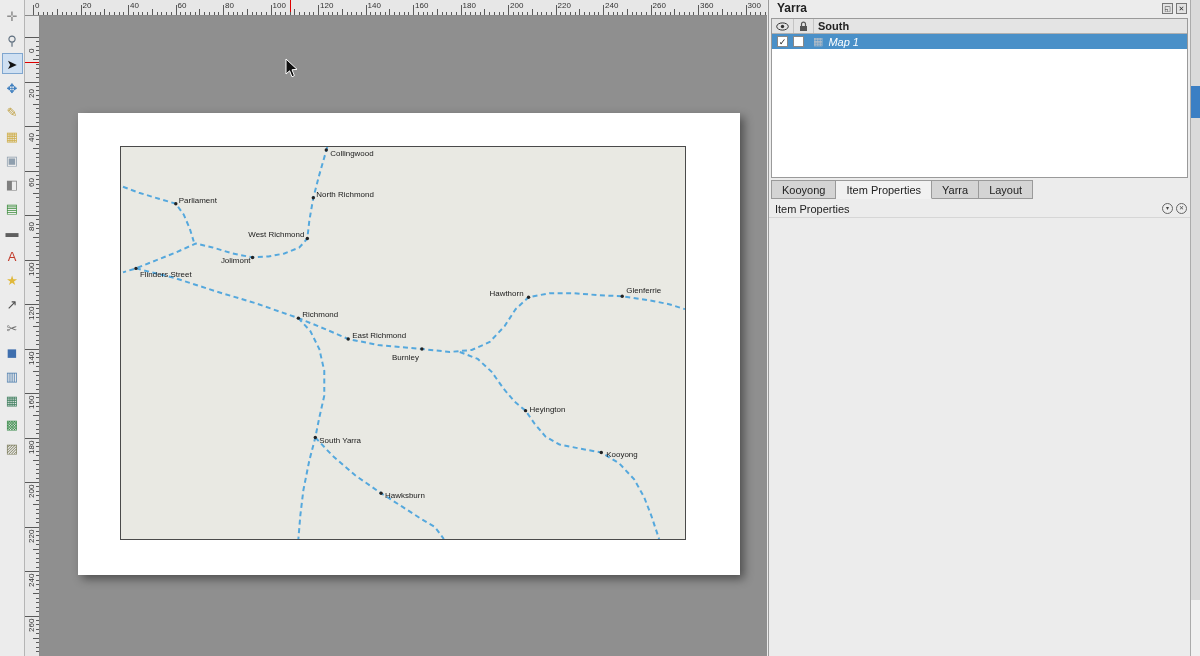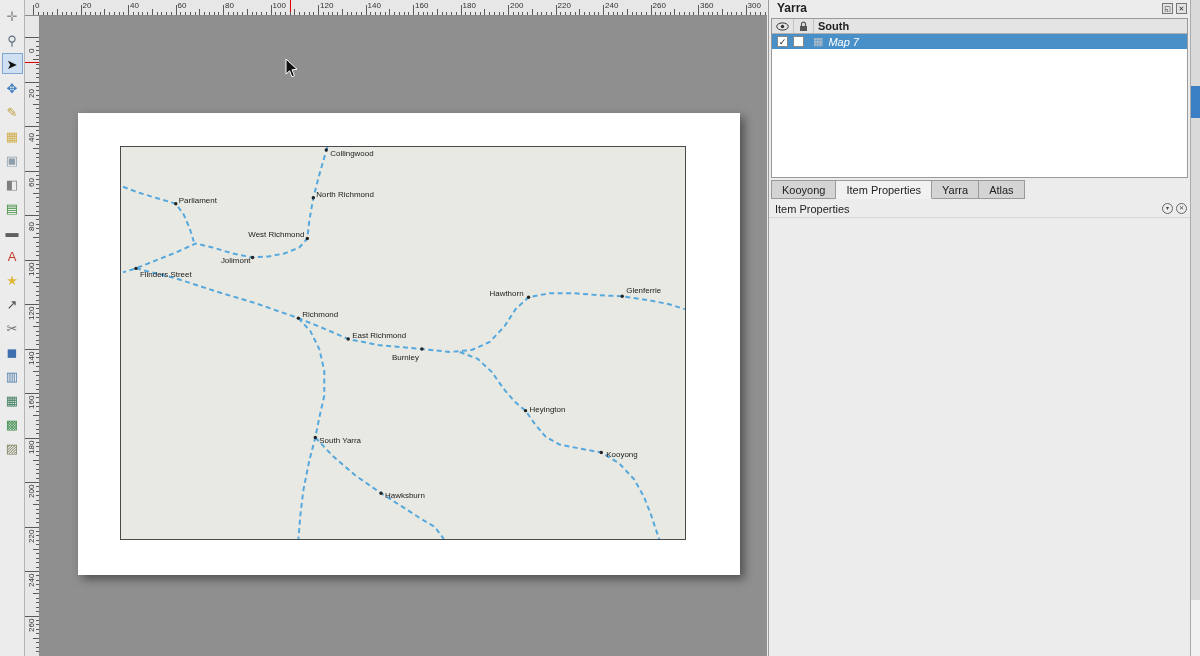--- a/index.html
+++ b/index.html
@@ -501,30 +501,30 @@
             <path d="M2.5,5 V3.2 A2,2 0 0 1 6.5,3.2 V5" fill="none" stroke="#555" stroke-width="1.2"></path>
           </svg>
         </div>
         <div class="col-item">South</div>
       </div>
       <div>
           <div class="item-row selected">
             <div class="cb">✓</div>
             <div class="cb"></div>
             <span class="map-item-icon">▦</span>
-            <span class="item-label">Map 7</span>
+            <span class="item-label">Map 1</span>
           </div>
         </div>
     </div>
 
     <div class="tabs">
         <div class="tab">Kooyong</div>
         <div class="tab active">Item Properties</div>
         <div class="tab">Yarra</div>
-        <div class="tab">Atlas</div>
+        <div class="tab">Layout</div>
       </div>
 
     <div class="props-header">Item Properties</div>
     <div class="circle-btn" style="right:17px;">▾</div>
     <div class="circle-btn" style="right:3px;">✕</div>
   </div>
 
   <div class="right-strip">
     <div class="strip-blue"></div>
     <div class="strip-light"></div>

